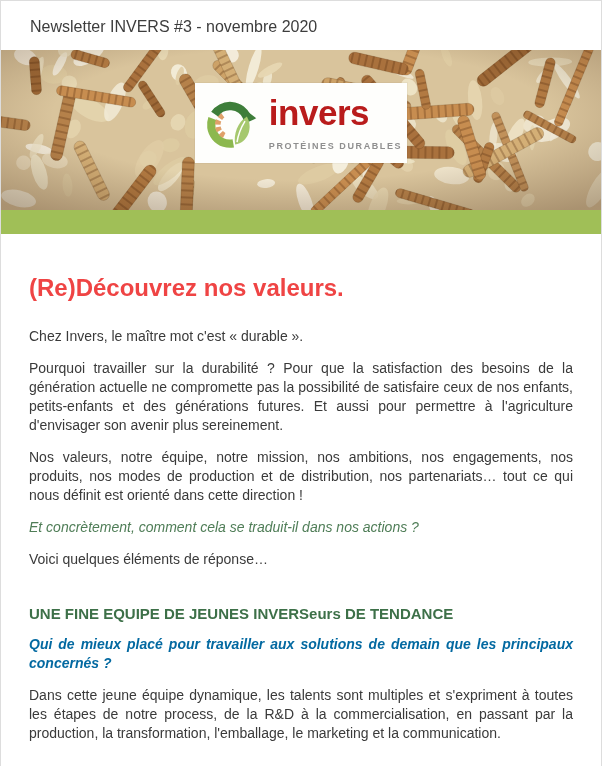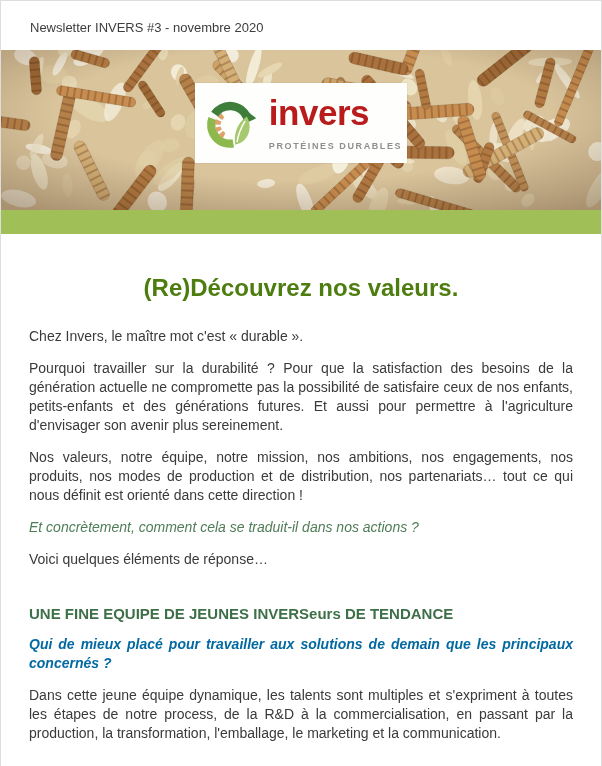--- a/index.html
+++ b/index.html
@@ -8,43 +8,43 @@
     width:602px; height:766px; overflow:hidden;
     font-family:"Liberation Sans","DejaVu Sans",sans-serif;
     -webkit-font-smoothing:antialiased;
   }
   .email {
     width:602px; min-height:766px; background:#fff;
     border:1px solid #ddd; border-bottom:none;
   }
   
   .topbar { padding:17px 29px 14px 29px; background:#fff; }
-  .topbar span { font-size:13px; color:#3d3d3d; }
+  .topbar span { font-size:16px; color:#3d3d3d; }
 
   
   .hero { position:relative; width:100%; height:160px; overflow:hidden; background:#d9c49c; }
   .hero svg.texture { position:absolute; inset:0; width:100%; height:100%; display:block; }
   .logo-box {
     position:absolute; left:50%; top:33px; transform:translateX(-50%);
     width:212px; height:80px; background:#fefefc;
     display:flex; align-items:center; justify-content:center; gap:9px;
     box-shadow:0 0 0 1px rgba(0,0,0,0.03);
   }
   .logo-mark { width:60px; height:62px; flex:0 0 auto; }
   .logo-text { display:flex; flex-direction:column; line-height:1; }
   .brand { font-size:35px; font-weight:bold; color:#b91c1c; letter-spacing:-0.5px; }
   .tagline { font-size:9px; font-weight:bold; color:#8f8f8f; letter-spacing:1.6px; margin-top:12px; }
 
   .green-bar { height:24px; background:#a0bf57; }
 
   
   .content { padding:0 28px 30px 28px; background:#fff; }
   .article-title {
-    margin-top:40px; text-align:center;
-    font-size:24px; font-weight:bold; color:#4d7c0f;
+    margin-top:40px; text-align:left;
+    font-size:24px; font-weight:bold; color:#ef4444;
   }
   .content p {
     margin-top:13px; font-size:14px; line-height:1.36;
     color:#3a3a3a; text-align:justify;
   }
   .content p.first { margin-top:25px; }
   p.green-italic { color:#4f7d57; font-style:italic; }
   p.green-bold-italic { color:#0369a1; font-style:italic; font-weight:bold; }
   .section-heading {
     margin-top:36px; font-size:15px; font-weight:bold; color:#3d7048;

